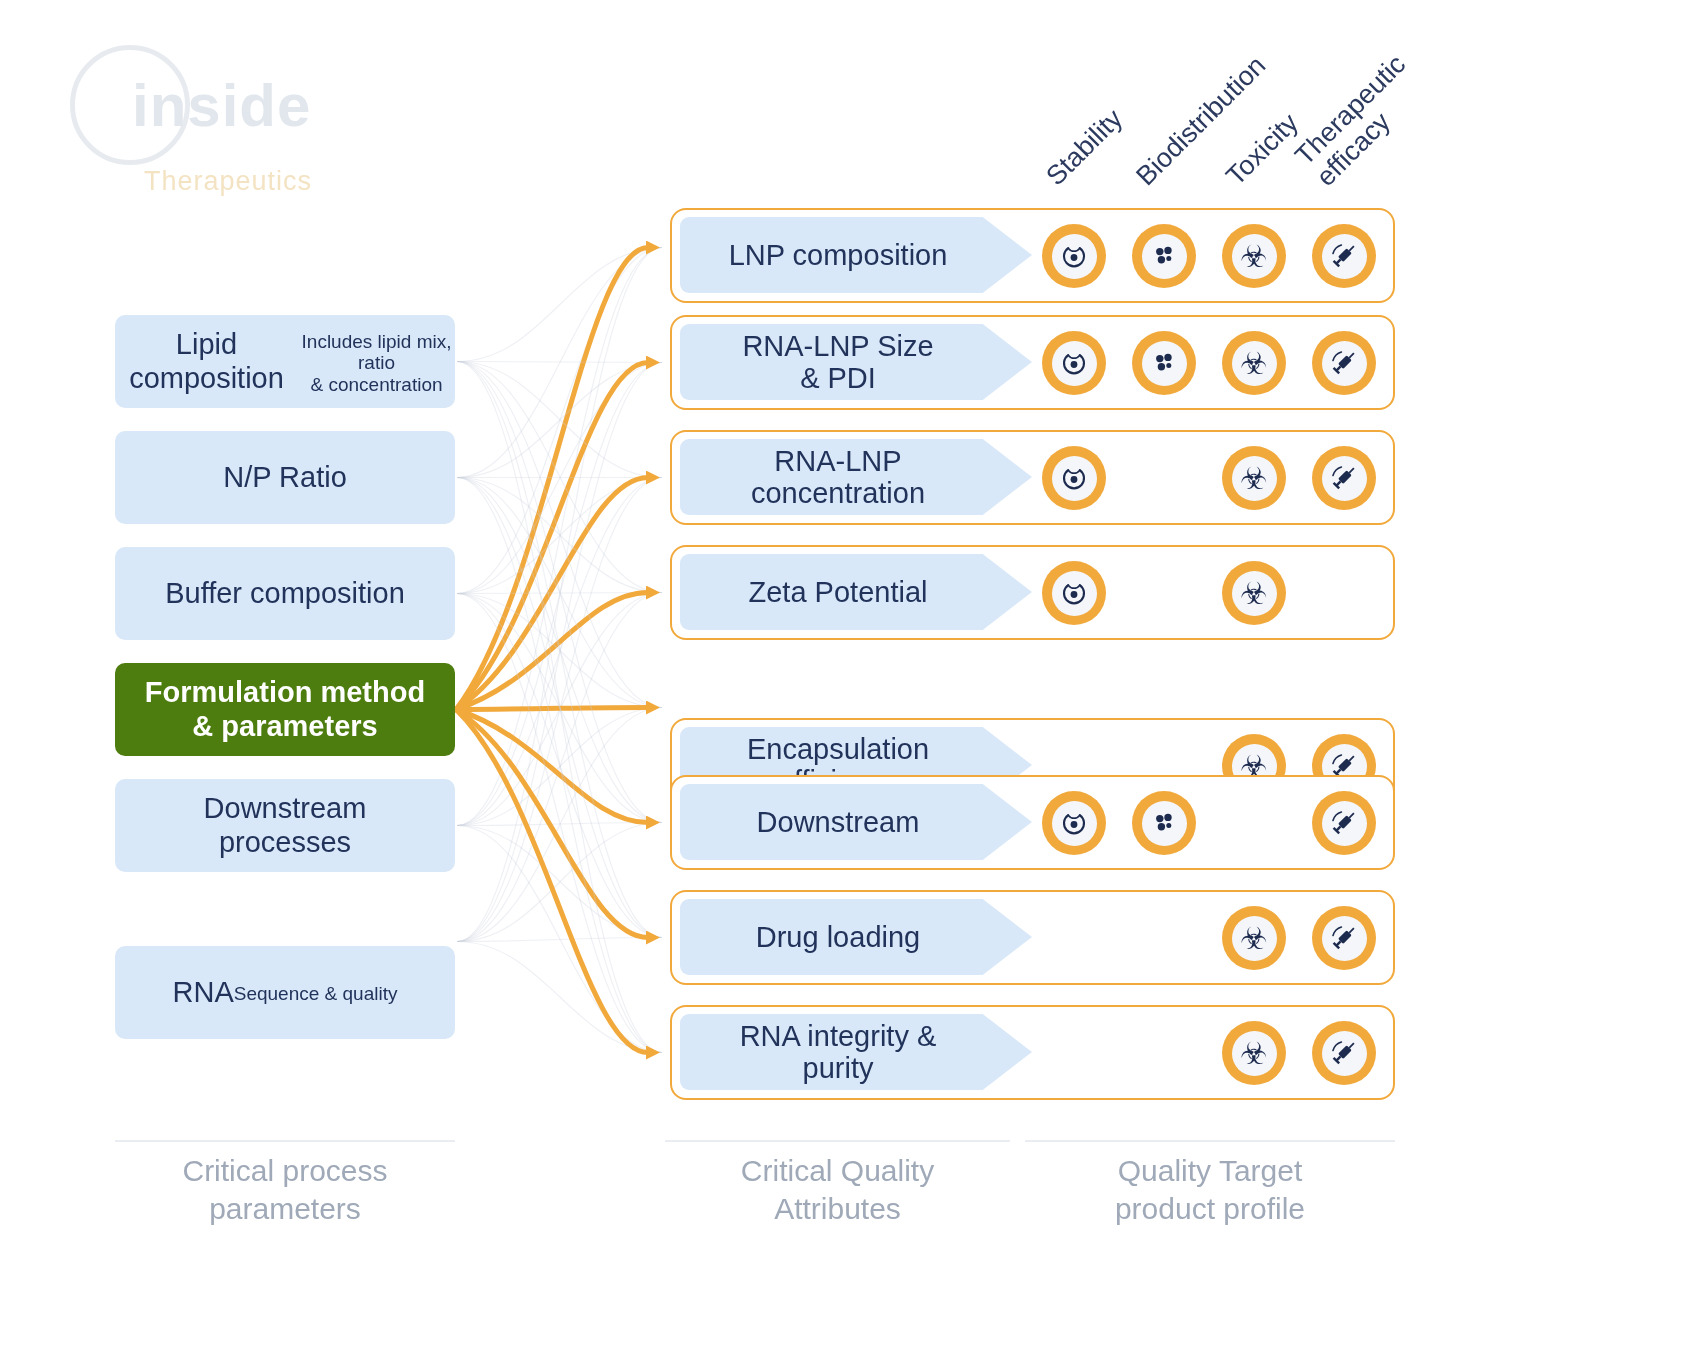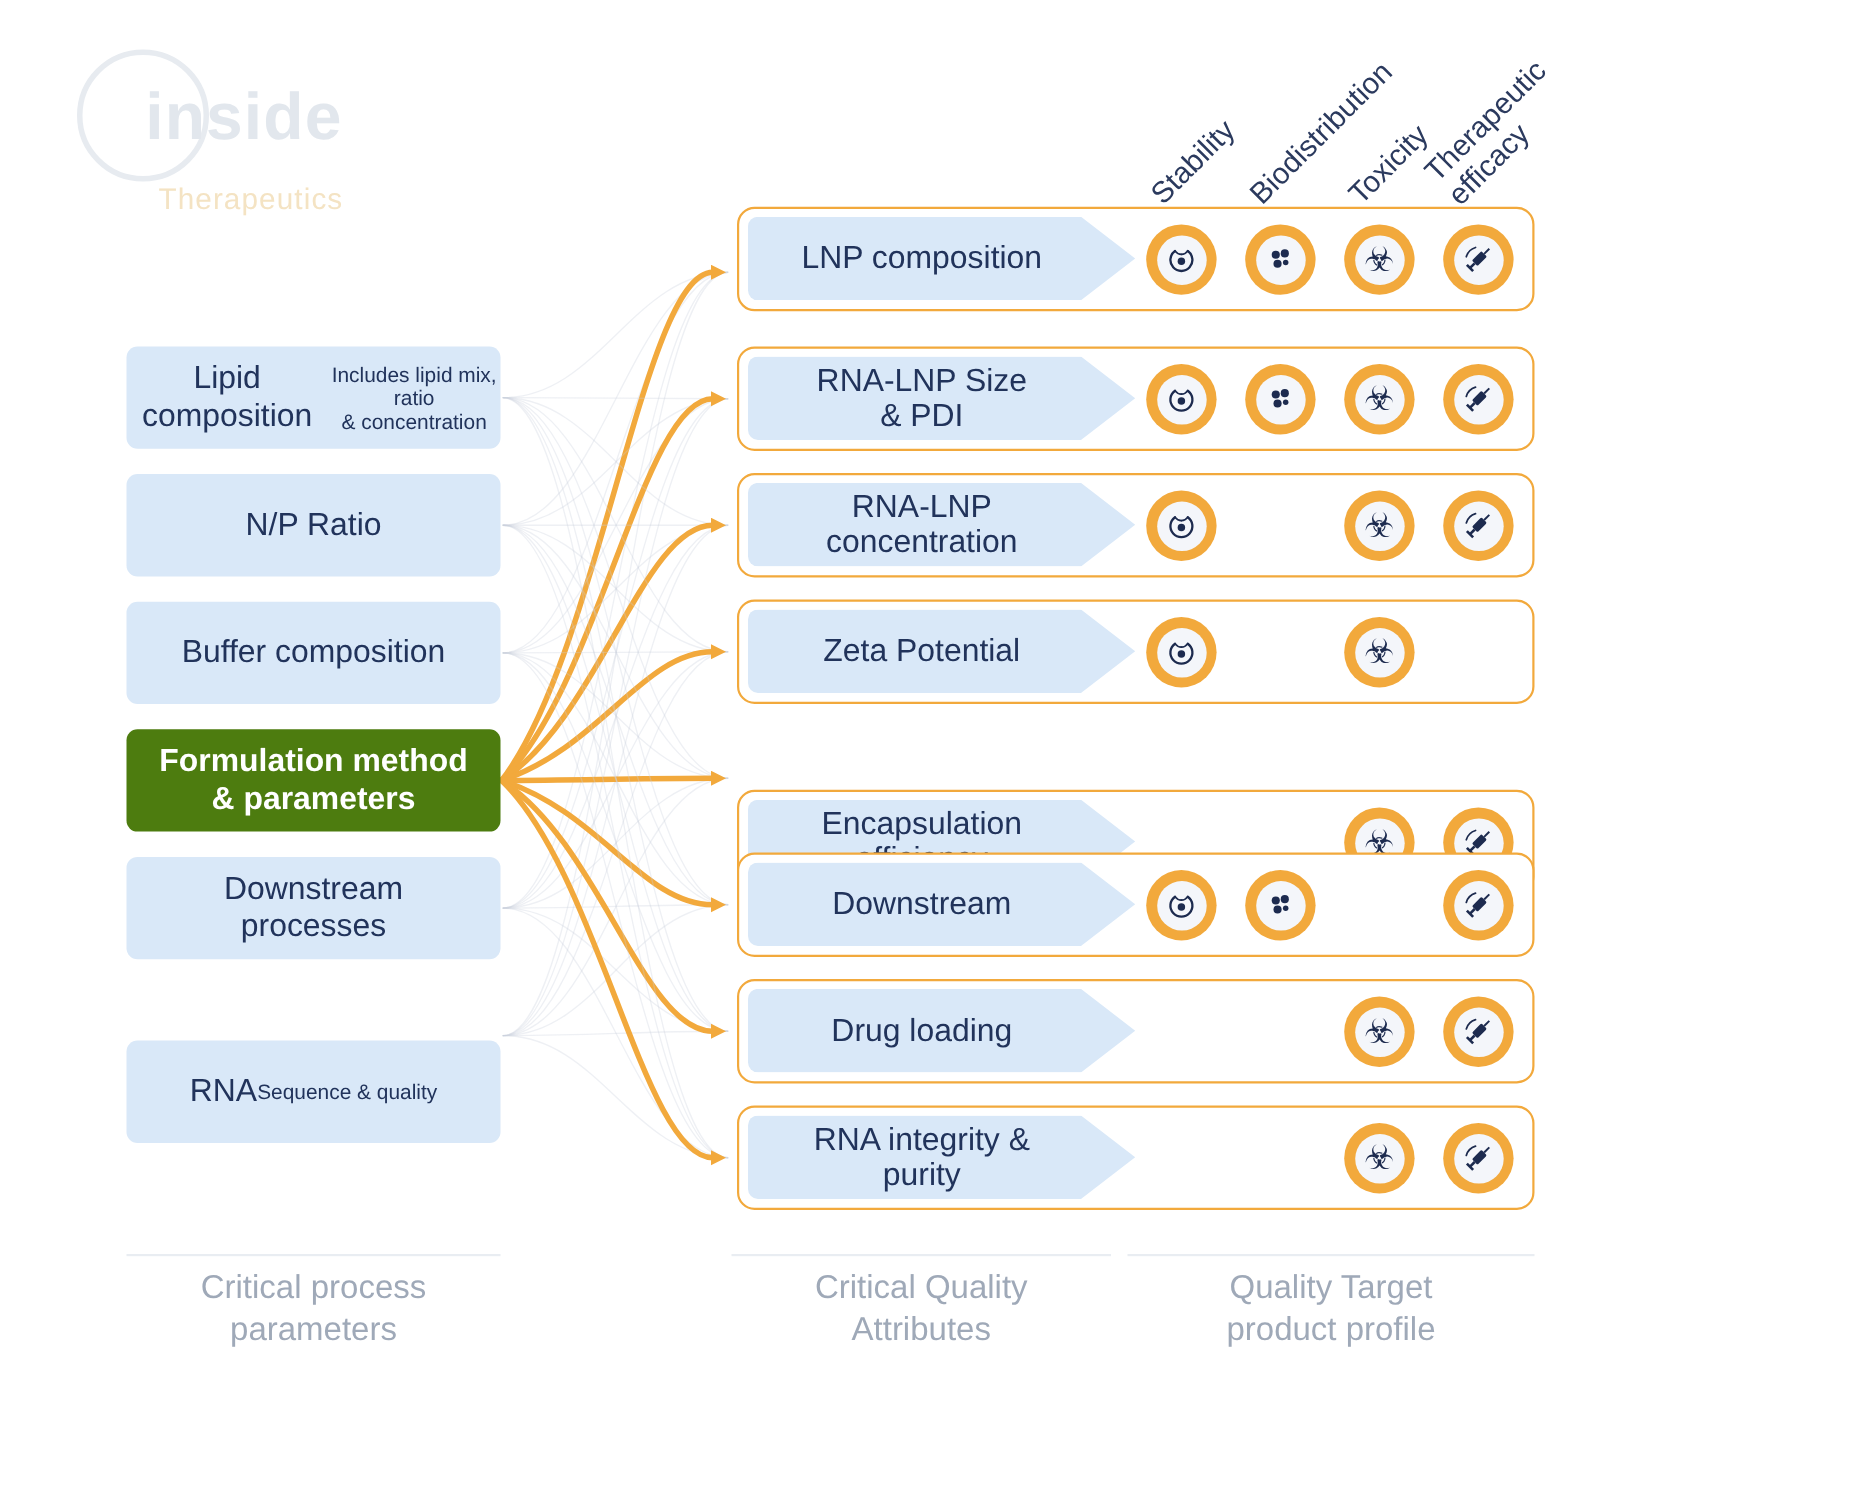--- a/index.html
+++ b/index.html
@@ -171,21 +171,21 @@
       <div class="cpp-box" style="top: 779px;">
         <span class="cpp-title">Downstream
 processes</span>
       </div>
       <div class="cpp-box" style="top: 946px;">
         <span class="cpp-title">RNA</span>
         <span class="cpp-sub">Sequence &amp; quality</span>
       </div>
     </div>
   <div id="cqa-col" class="layer">
-      <div class="cqa-row" style="top: 188px; padding-left: 12px;">
+      <div class="cqa-row" style="top: 208px; padding-left: 12px;">
         <div class="cqa-arrow">
           <span class="cqa-label">LNP composition</span>
         </div>
         <div class="icon-ring" style="left: 370px;">
           <span class="icon-core">
             <svg viewBox="0 0 32 32" width="32" height="32">
               <circle cx="16" cy="17.5" r="3.4" fill="#1D2B4F"></circle>
               <path d="M10.2 8.2 A 10 10 0 1 0 21.8 8.2" fill="none" stroke="#1D2B4F" stroke-width="2.1" stroke-linecap="round"></path>
               <path d="M10.2 8.2 q 2.3 3 5.8 3.1" fill="none" stroke="#1D2B4F" stroke-width="1.5" stroke-linecap="round"></path>
               <path d="M21.8 8.2 q -2.3 3 -5.8 3.1" fill="none" stroke="#1D2B4F" stroke-width="1.5" stroke-linecap="round"></path>

